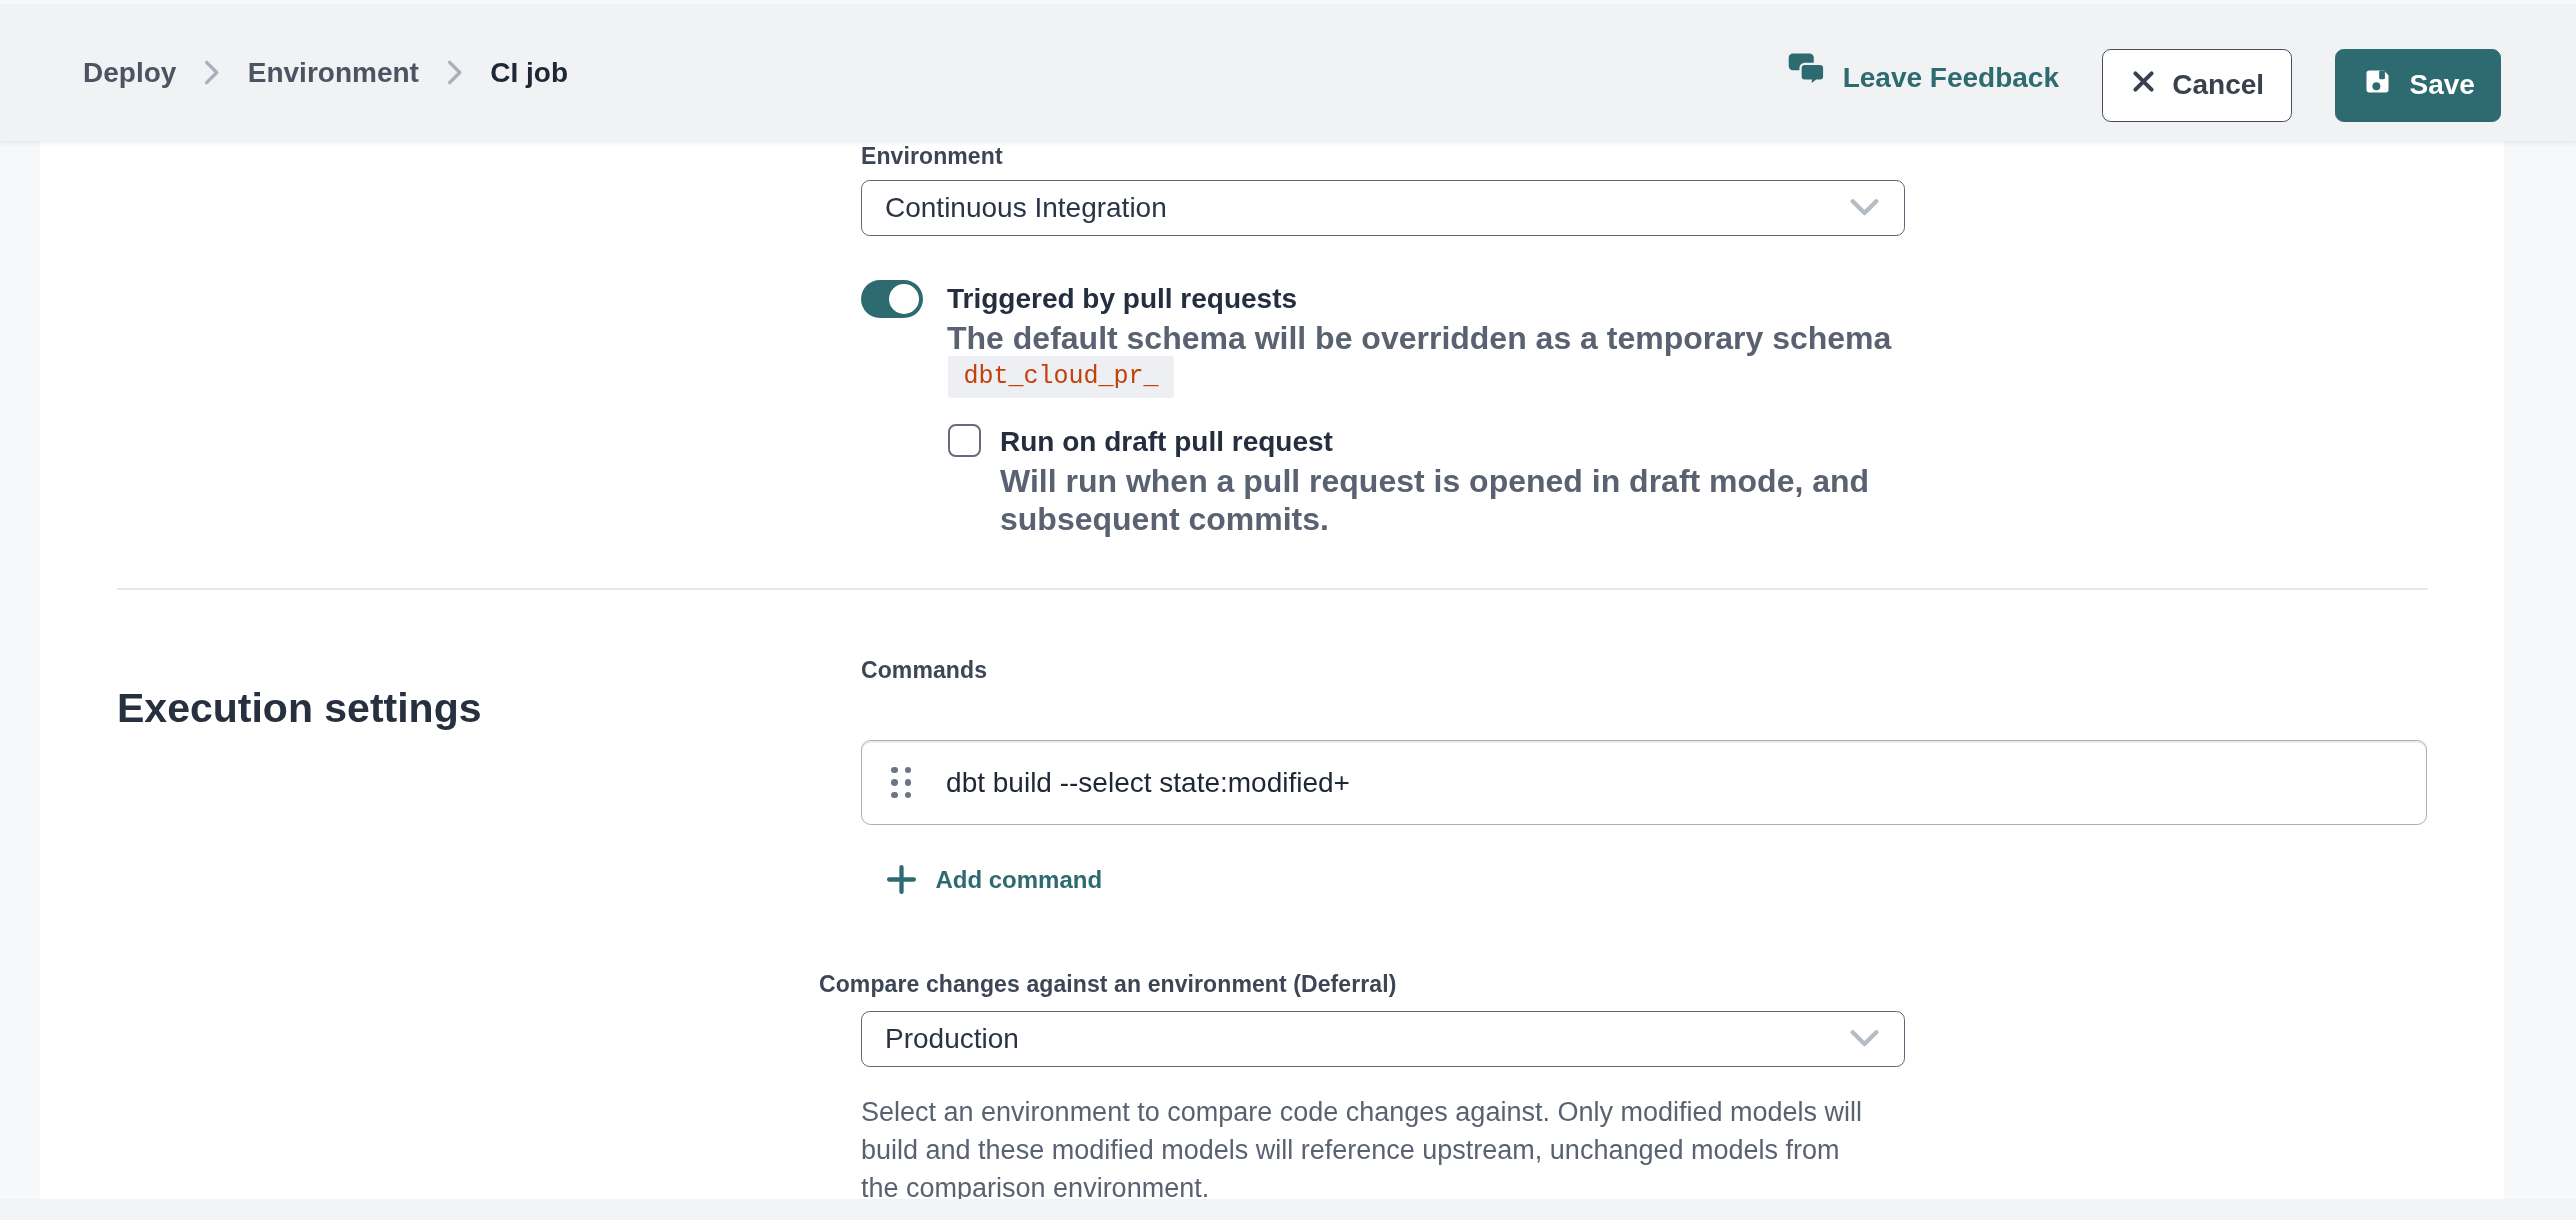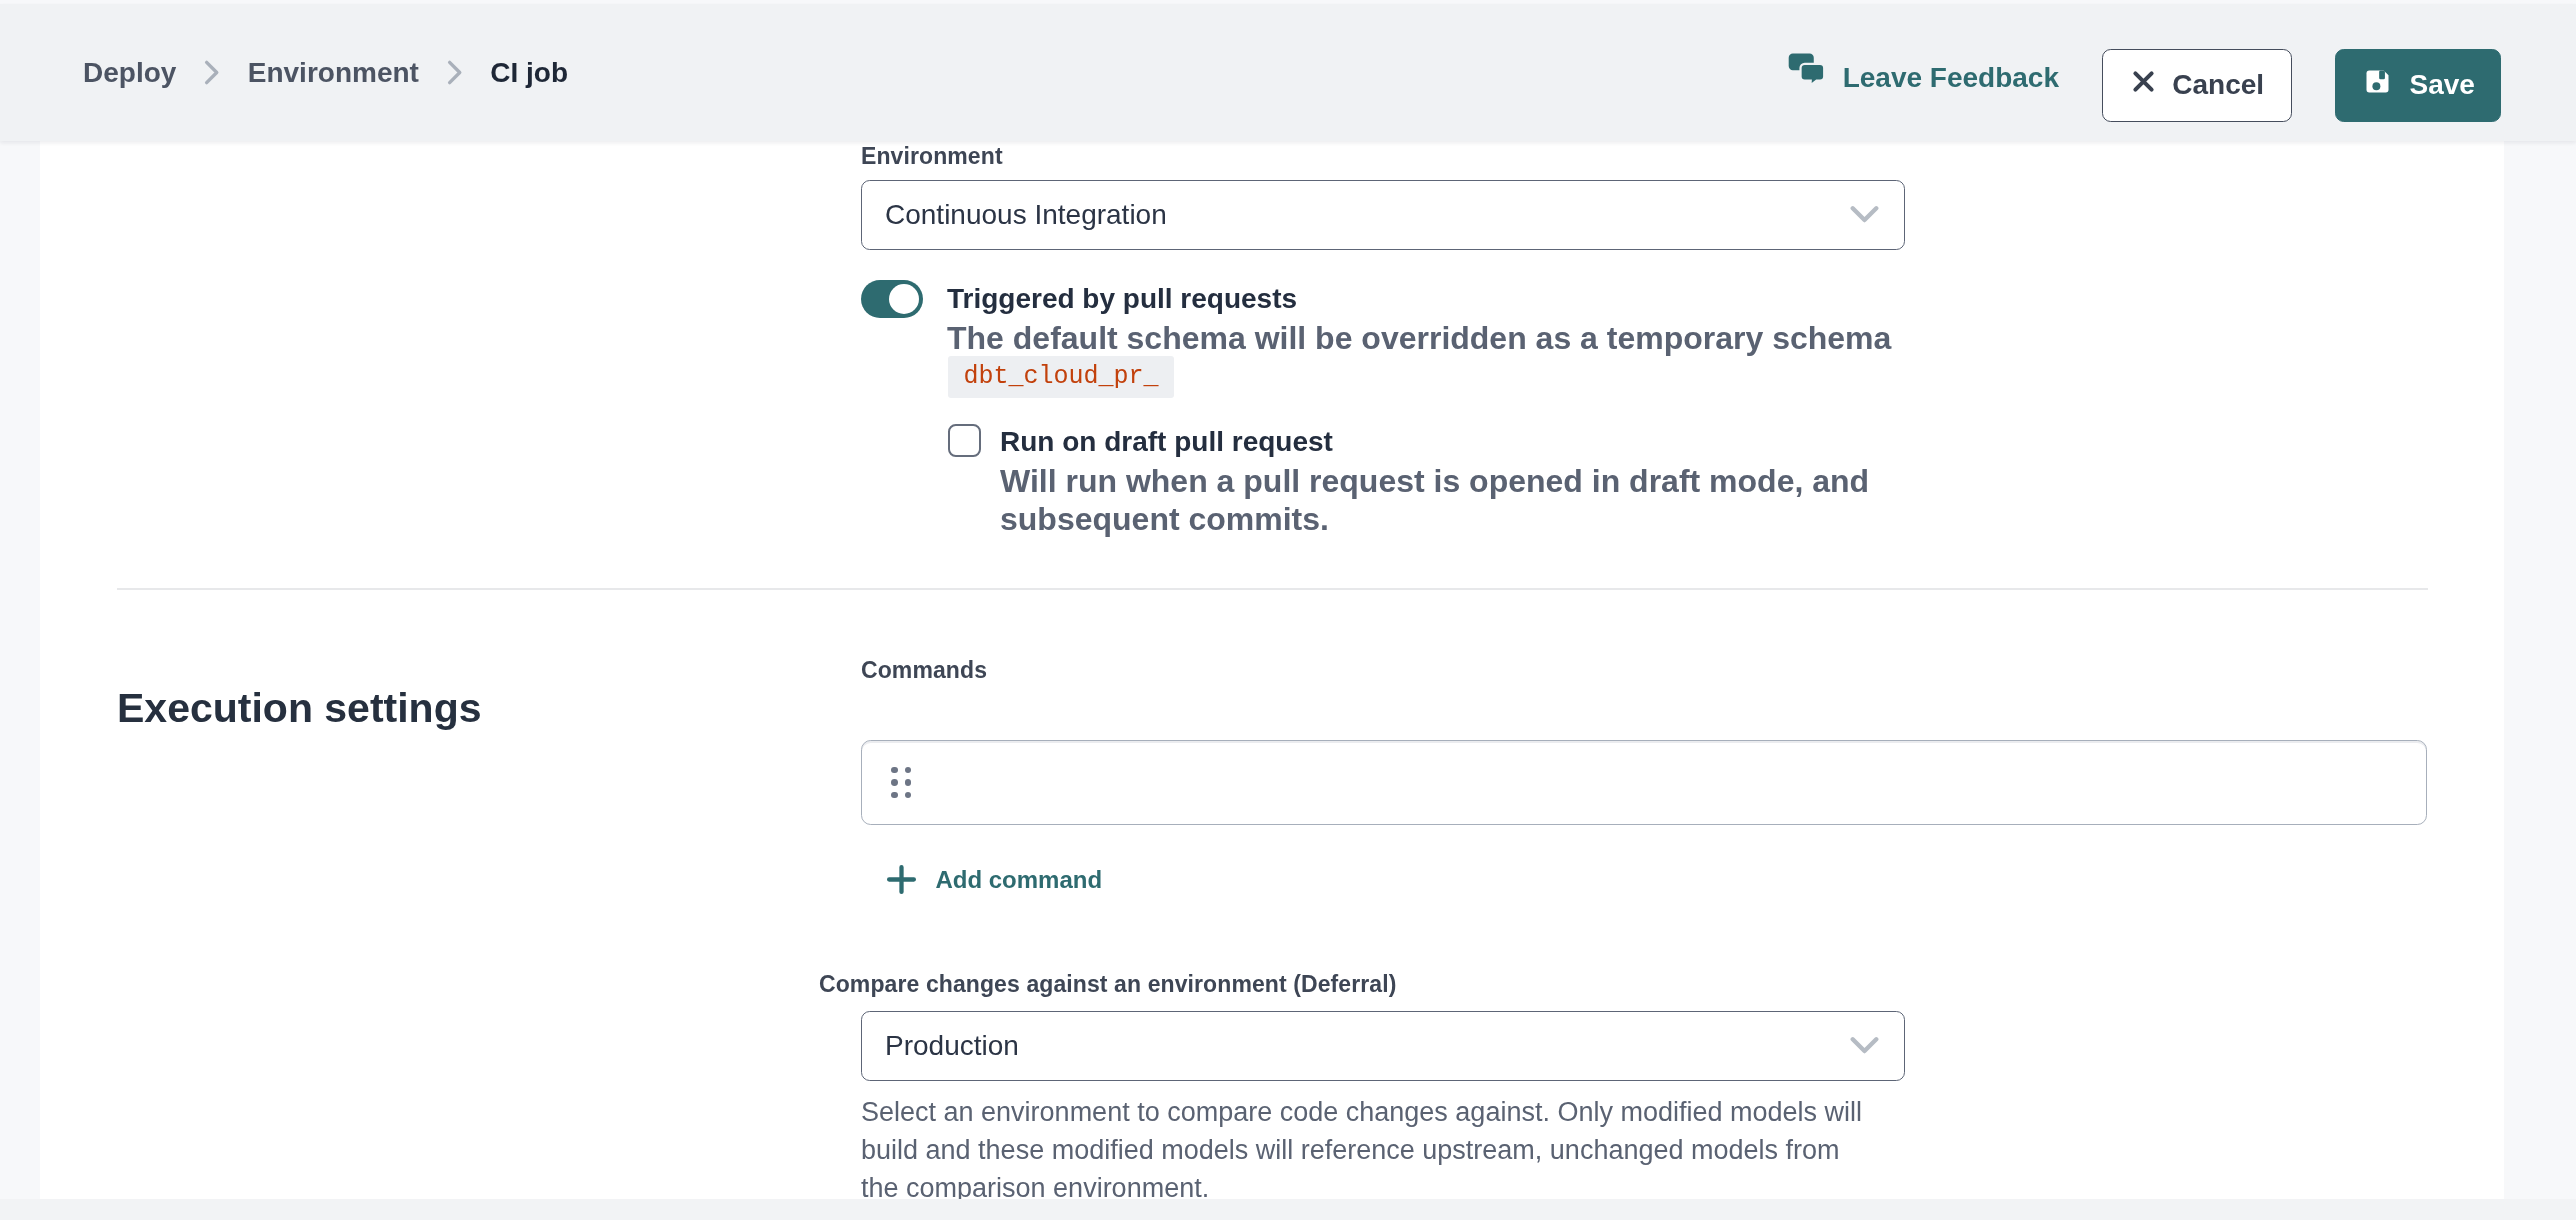--- a/index.html
+++ b/index.html
@@ -51,21 +51,21 @@
     width: 2464px; height: 1062px;
     background: #ffffff;
   }
   
   .abs { position: absolute; }
 
   .field-label {
     font-size: 23px; font-weight: 700; color: #3e4655; letter-spacing: 0.1px;
   }
   .select-box {
-    width: 1044px; height: 70px;
+    width: 1044px; height: 56px;
     border: 1.9px solid #5d6576; border-radius: 8.7px; background: #fff;
     display: flex; align-items: center; justify-content: space-between;
     padding: 0 25px 0 23px; cursor: pointer;
   }
   .select-value { font-size: 28px; color: #2b3445; }
   .chevron { color: #b6bcc4; display: flex; align-items: center; }
 
   
   .toggle {
     width: 62px; height: 38px; border-radius: 19.3px;
@@ -214,20 +214,21 @@
 
 <div class="abs command-row" style="left:861px; top:740px;">
   <span class="drag-handle">
     <i></i>
       <i></i>
       <i></i>
       <i></i>
       <i></i>
       <i></i>
   </span>
+  <span class="command-text">dbt build --select state:modified+</span>
 </div>
 
 <div class="abs add-command" style="left:885px; top:863px;">
   <span class="plus-icon">
     <svg width="33" height="33" viewBox="0 0 20 20" fill="none">
         <path d="M10 2.5v15M2.5 10h15" stroke="#2e6b70" stroke-width="2.6" stroke-linecap="round"></path>
       </svg>
   </span>
   <span>Add command</span>
 </div>

